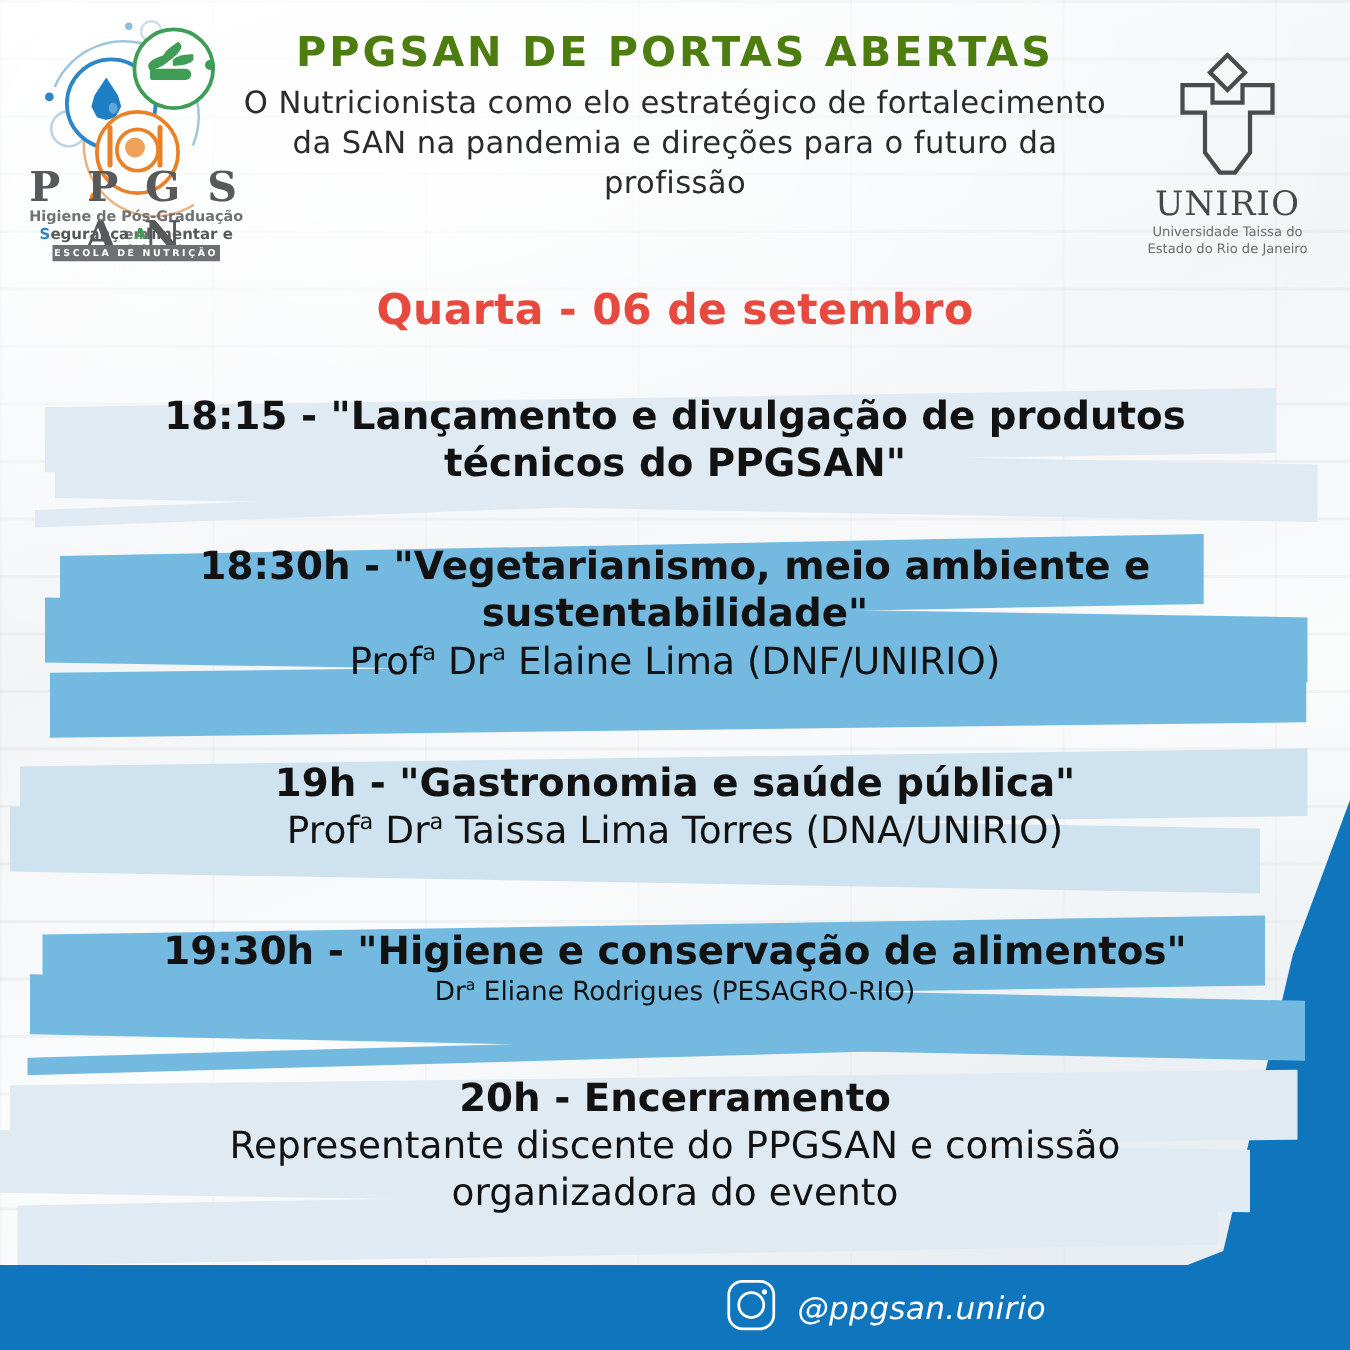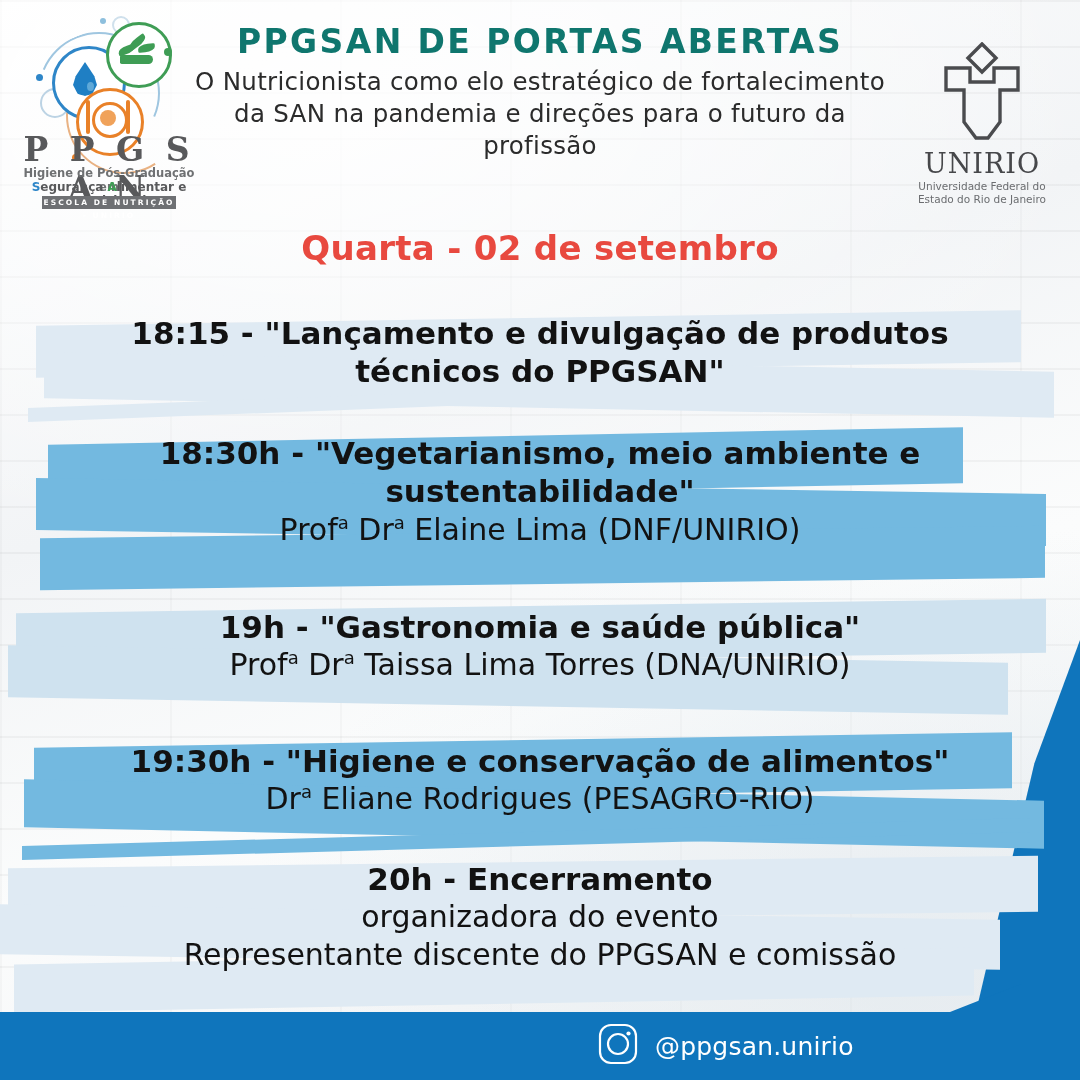--- a/index.html
+++ b/index.html
@@ -114,21 +114,21 @@
     font-family:"DejaVu Serif", serif;font-size:27px;color:#46474a;letter-spacing:1px;
   }
   .u-sub{
     position:absolute;left:0;top:144px;width:160px;text-align:center;
     font-size:10.5px;color:#6b6d70;line-height:1.28;
   }
 
   .title{
     position:absolute;left:190px;top:22px;width:700px;text-align:center;
     font-family:"DejaVu Sans", sans-serif;
-    font-weight:bold;font-size:33px;letter-spacing:2.4px;color:#0f766e;
+    font-weight:bold;font-size:33px;letter-spacing:2.4px;color:#4d7c0f;
   }
   .subtitle{
     position:absolute;left:195px;top:66px;width:690px;text-align:center;
     font-size:24.5px;color:#2b2b2b;line-height:1.3;letter-spacing:.3px;
   }
 
   
   .date{
     position:absolute;left:0;top:228px;width:1080px;text-align:center;
     font-weight:bold;font-size:34px;color:#e8493f;letter-spacing:.3px;
@@ -153,21 +153,21 @@
     position:absolute;left:0;bottom:0;width:1080px;height:68px;
     background:var(--deep);
   }
   .footer-notch{
     position:absolute;right:0;bottom:68px;width:130px;height:28px;
     background:var(--deep);
     clip-path:polygon(100% 0%, 100% 100%, 0% 100%, 55% 0%);
   }
   .fitem{position:absolute;display:flex;align-items:center;gap:16px;top:50%;transform:translateY(-50%);}
   .f-web{left:92px;}
-  .f-ig{left:597px;}
+  .f-ig{left:580px;font-style:italic;}
   .ftext{color:#ffffff;font-size:25px;letter-spacing:.2px;}
 </style>
 </head>
 <body>
 
 <div id="poster" style="--deep:#0f75bc;">
 
   <div class="wall"></div>
   <div class="sheen"></div>
 
@@ -217,27 +217,27 @@
 
     <div class="unirio-logo">
       <div class="u-mark">
         <svg width="112" height="104" viewBox="0 0 112 104">
           <polygon points="56,2 70,16 56,30 42,16" fill="none" stroke="#4a4b4e" stroke-width="3.4"></polygon>
           <path d="M20,26 L44,26 L44,40 L68,40 L68,26 L92,26 L92,48 L74,48 L74,80 L62,96 L50,96 L38,80 L38,48 L20,48 Z" fill="none" stroke="#4a4b4e" stroke-width="3.4" stroke-linejoin="miter"></path>
         </svg>
       </div>
       <div class="u-word">UNIRIO</div>
       <div class="u-sub">
-        <div>Universidade Federal do</div>
+        <div>Universidade Taissa do</div>
         <div>Estado do Rio de Janeiro</div>
       </div>
     </div>
   </div>
 
-  <div class="date">Quarta - 02 de setembro</div>
+  <div class="date">Quarta - 06 de setembro</div>
 
   <div class="schedule">
       <div class="item" style="height: 126px;">
         <div class="band">
           <div class="stroke" style="left: 36px; top: 18px; width: 985px; height: 52px; background: rgb(223, 234, 243); transform: skewY(-0.9deg);"></div>
           <div class="stroke" style="left: 44px; top: 62px; width: 1010px; height: 46px; background: rgb(223, 234, 243); transform: skewY(1.1deg);"></div>
           <div class="stroke" style="left: 28px; top: 100px; width: 420px; height: 14px; background: rgb(223, 234, 243); transform: skewY(-2.2deg);"></div>
         </div>
         <div class="item-text" style="padding-top: 14px;">
           <div class="line b" style="font-size: 31px;">18:15 - "Lançamento e divulgação de produtos</div>
@@ -267,33 +267,33 @@
         </div>
       </div>
       <div class="item" style="height: 120px;">
         <div class="band">
           <div class="stroke" style="left: 34px; top: 8px; width: 978px; height: 56px; background: rgb(115, 185, 224); transform: skewY(-0.9deg);"></div>
           <div class="stroke" style="left: 24px; top: 58px; width: 1020px; height: 48px; background: rgb(115, 185, 224); transform: skewY(1.2deg);"></div>
           <div class="stroke" style="left: 22px; top: 100px; width: 1010px; height: 14px; background: rgb(115, 185, 224); transform: skewY(-1.6deg);"></div>
         </div>
         <div class="item-text" style="padding-top: 10px;">
           <div class="line b" style="font-size: 31px;">19:30h - "Higiene e conservação de alimentos"</div>
-          <div class="line r" style="font-size: 30px;">Dr<sup>a</sup> Eliane Rodrigues (PESAGRO-RIO)</div>
+          <div class="line r" style="font-size: 21px;">Dr<sup>a</sup> Eliane Rodrigues (PESAGRO-RIO)</div>
         </div>
       </div>
       <div class="item" style="height: 152px;">
         <div class="band">
           <div class="stroke" style="left: 8px; top: 10px; width: 1030px; height: 56px; background: rgb(223, 234, 243); transform: skewY(-0.7deg);"></div>
           <div class="stroke" style="left: 0px; top: 60px; width: 1000px; height: 50px; background: rgb(223, 234, 243); transform: skewY(0.9deg);"></div>
           <div class="stroke" style="left: 14px; top: 104px; width: 960px; height: 48px; background: rgb(223, 234, 243); transform: skewY(-1deg);"></div>
         </div>
         <div class="item-text" style="padding-top: 8px;">
           <div class="line b" style="font-size: 31px;">20h - Encerramento</div>
+          <div class="line r" style="font-size: 30px;">Representante discente do PPGSAN e comissão</div>
           <div class="line r" style="font-size: 30px;">organizadora do evento</div>
-          <div class="line r" style="font-size: 30px;">Representante discente do PPGSAN e comissão</div>
         </div>
       </div>
     </div>
 
   <div class="footer-notch"></div>
   <div class="footer">
 
 
     <div class="fitem f-ig">
       <span>

